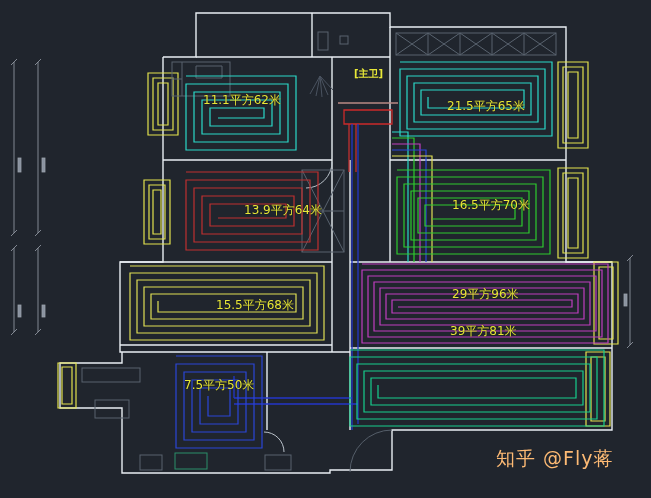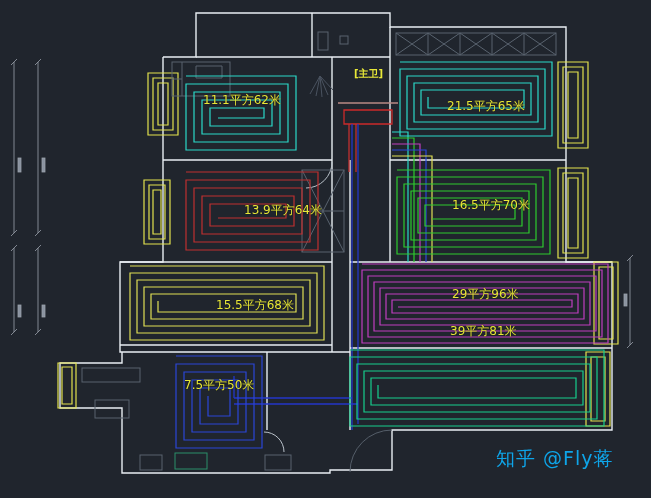--- a/index.html
+++ b/index.html
@@ -13,21 +13,21 @@
     position:absolute;
     font-size:12px;font-weight:normal;color:#e8e838;
     white-space:nowrap;letter-spacing:0px;line-height:1;
     text-shadow:0 0 1px rgba(0,0,0,.8);
   }
   .room-tag{
     position:absolute;font-size:10px;font-weight:bold;color:#e8e838;
     white-space:nowrap;line-height:1;margin-left:48px;
   }
   .watermark{
-    position:absolute;font-size:19px;color:#0ea5e9;white-space:nowrap;
+    position:absolute;font-size:19px;color:#fdba74;white-space:nowrap;
     letter-spacing:1px;
     text-align:center;
   }
 </style>
 </head>
 <body>
 
 <div id="stage">
 
   <svg id="plan-svg" width="651" height="498" viewBox="0 0 651 498">

